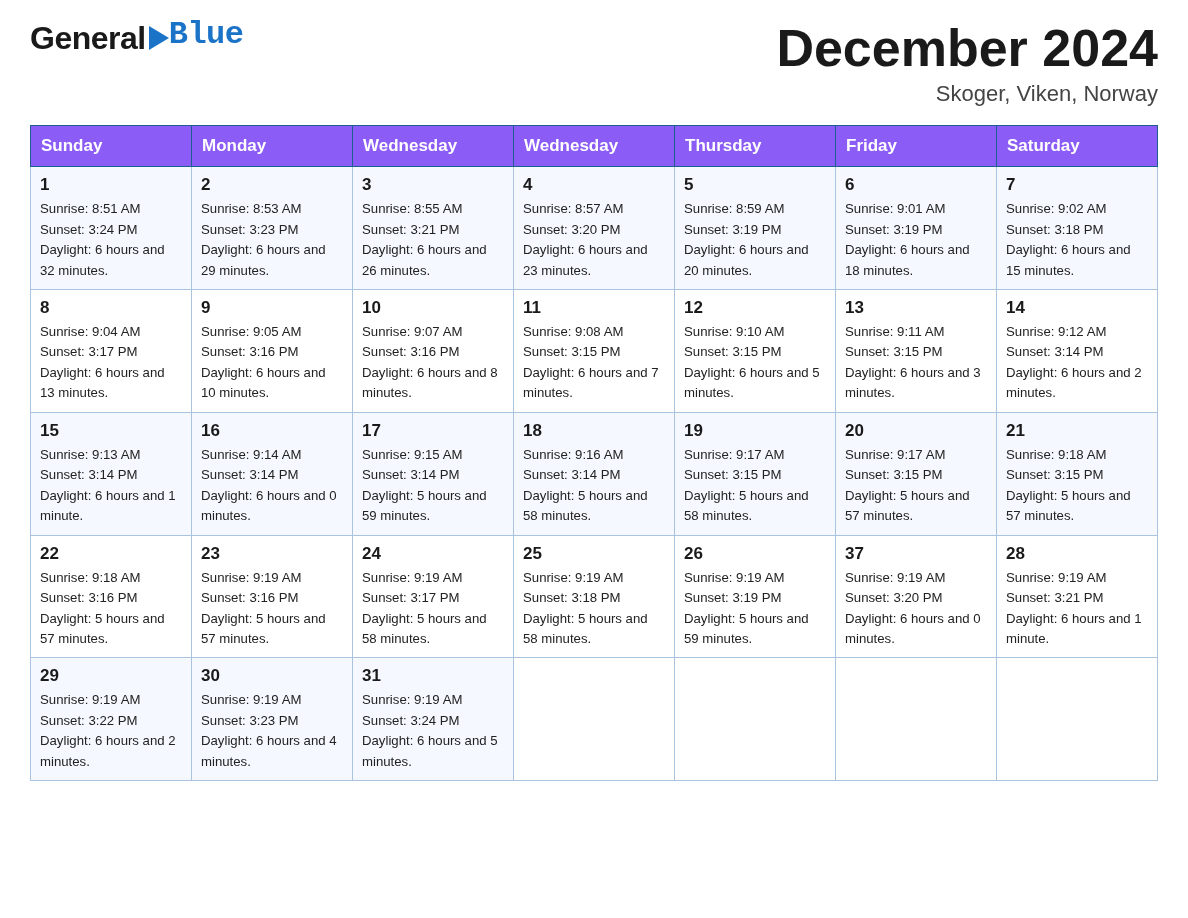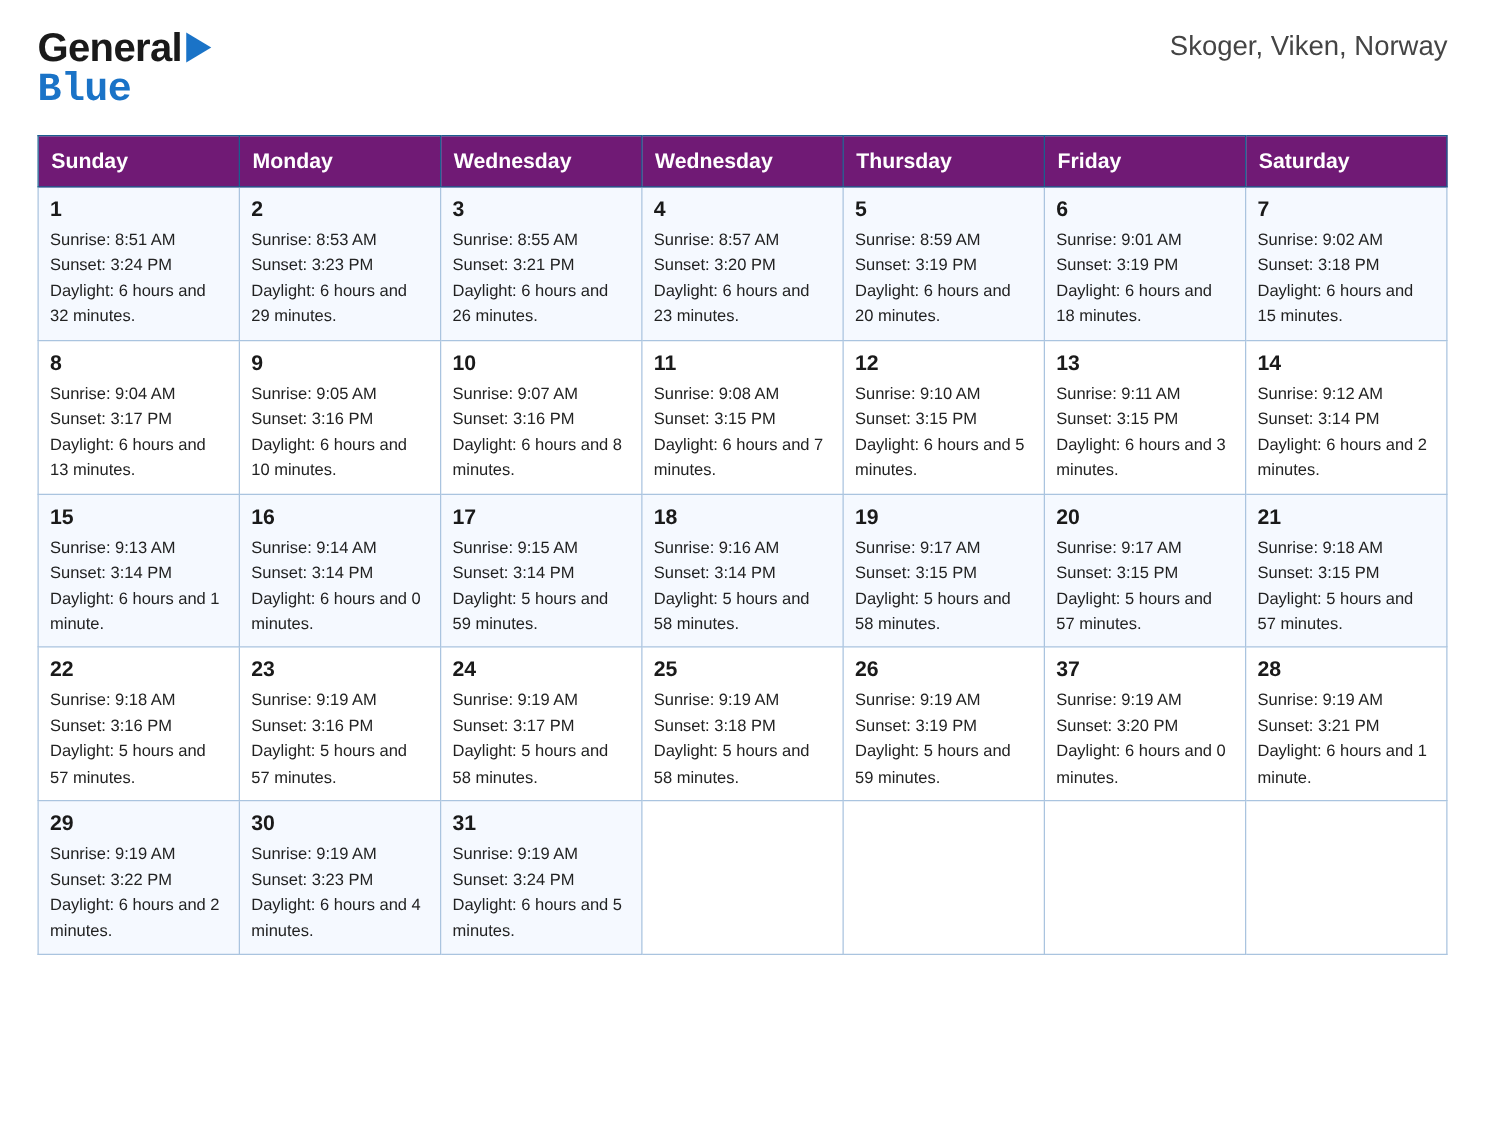--- a/index.html
+++ b/index.html
@@ -30,21 +30,21 @@
       font-size: 22px;
       color: #444;
       margin-top: 4px;
     }
     table {
       width: 100%;
       border-collapse: collapse;
       table-layout: fixed;
     }
     thead tr th {
-      background: #701a75;
+      background: #8b5cf6;
       color: #fff;
       font-size: 17px;
       font-weight: bold;
       padding: 10px 10px;
       text-align: left;
       border: 1px solid #1a5f8f;
     }
     tbody tr td {
       border: 1px solid #aac4df;
       vertical-align: top;
@@ -63,21 +63,21 @@
     .day-info {
       color: #222;
       font-size: 13.2px;
       line-height: 1.55;
     }
     tbody tr:nth-child(odd) td { background: #f5f9ff; }
     tbody tr:nth-child(even) td { background: #ffffff; }
     .empty-cell { background: #fff !important; }
     .logo-wrapper {
       display: flex;
-      flex-direction: column;
+      flex-direction: row;
     }
     .logo-row1 {
       display: flex;
       align-items: center;
     }
     .general-text {
       font-size: 32px;
       font-weight: bold;
       color: #1a1a1a;
       letter-spacing: -0.5px;
@@ -105,20 +105,21 @@
 
 <div class="header">
   <div class="logo-wrapper">
     <div class="logo-row1">
       <span class="general-text">General</span>
       <span class="triangle-right"></span>
     </div>
     <span class="blue-text">Blue</span>
   </div>
   <div class="title-block">
+    <div class="calendar-title">December 2024</div>
     <div class="calendar-subtitle">Skoger, Viken, Norway</div>
   </div>
 </div>
 
 <table>
   <thead>
     <tr>
     <th>Sunday</th>
         <th>Monday</th>
         <th>Wednesday</th>

